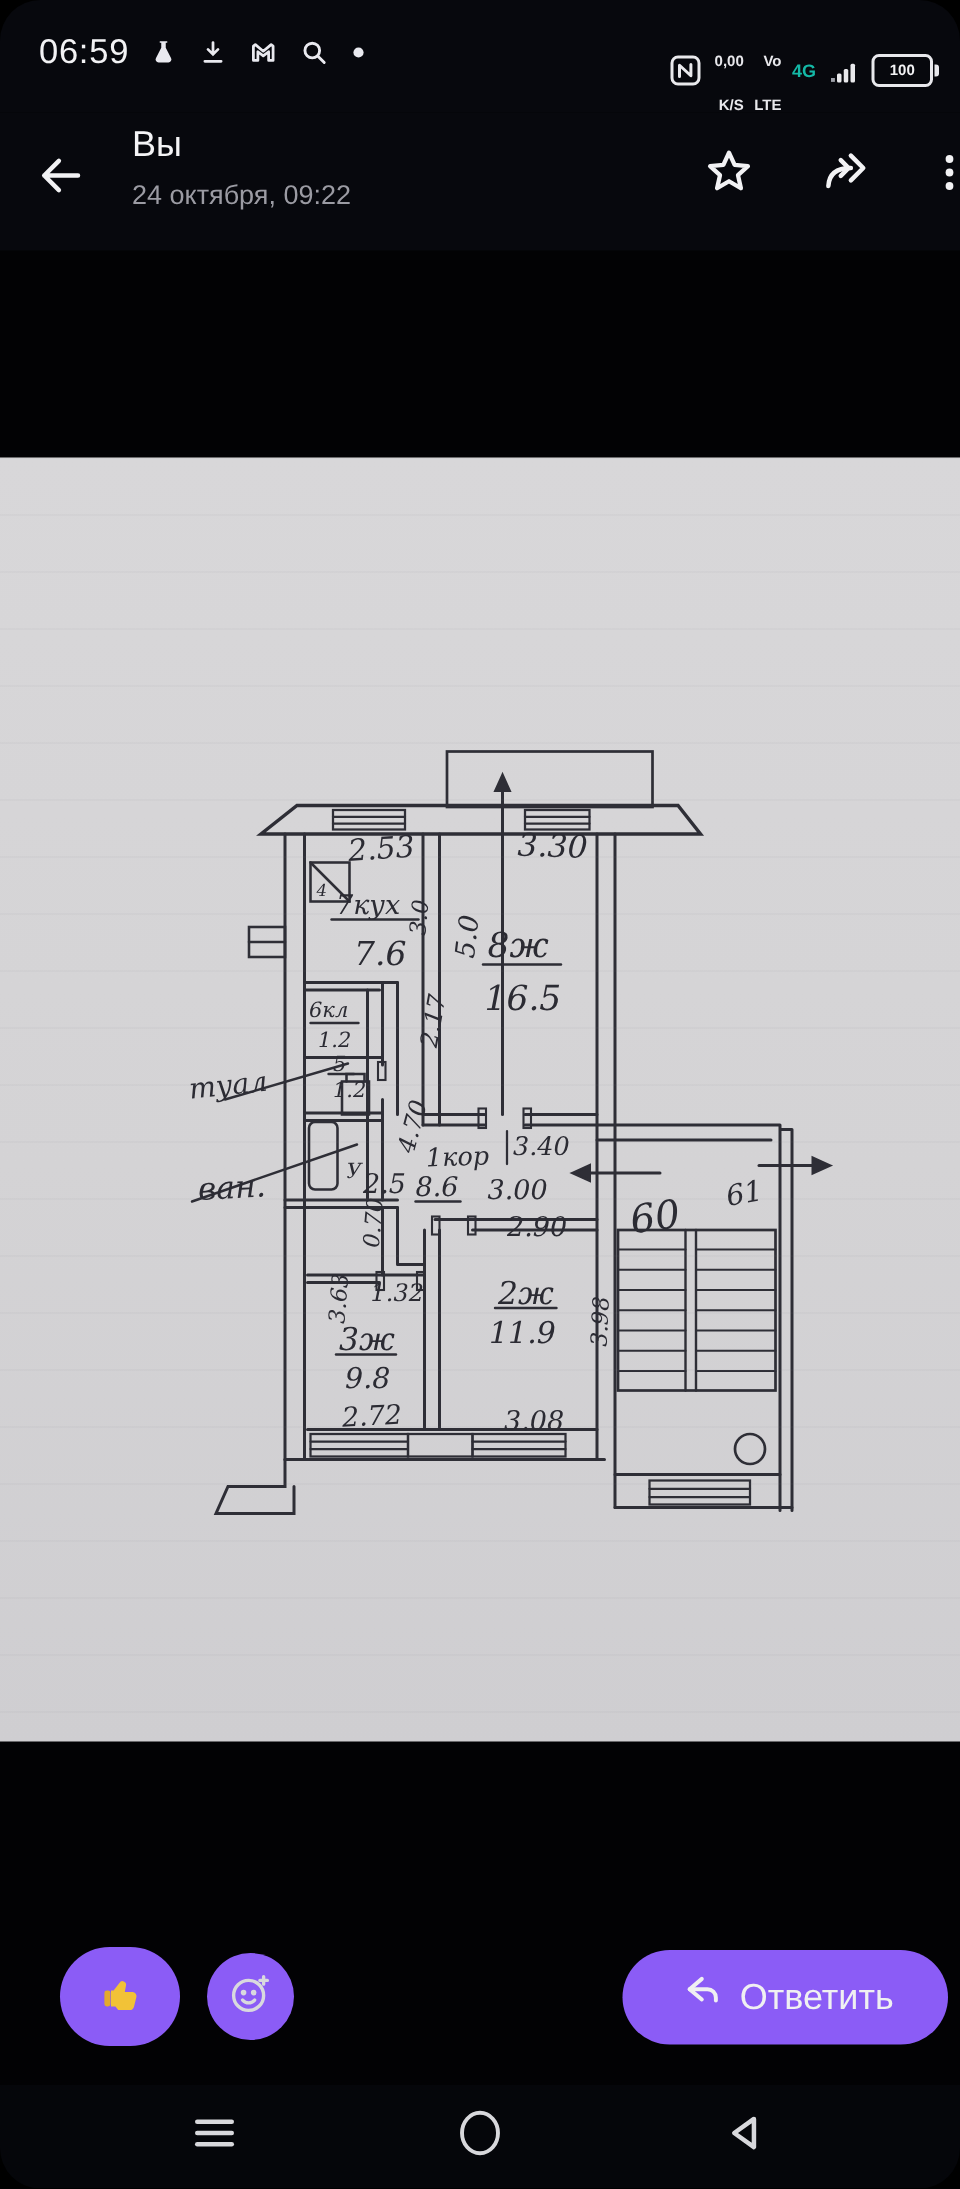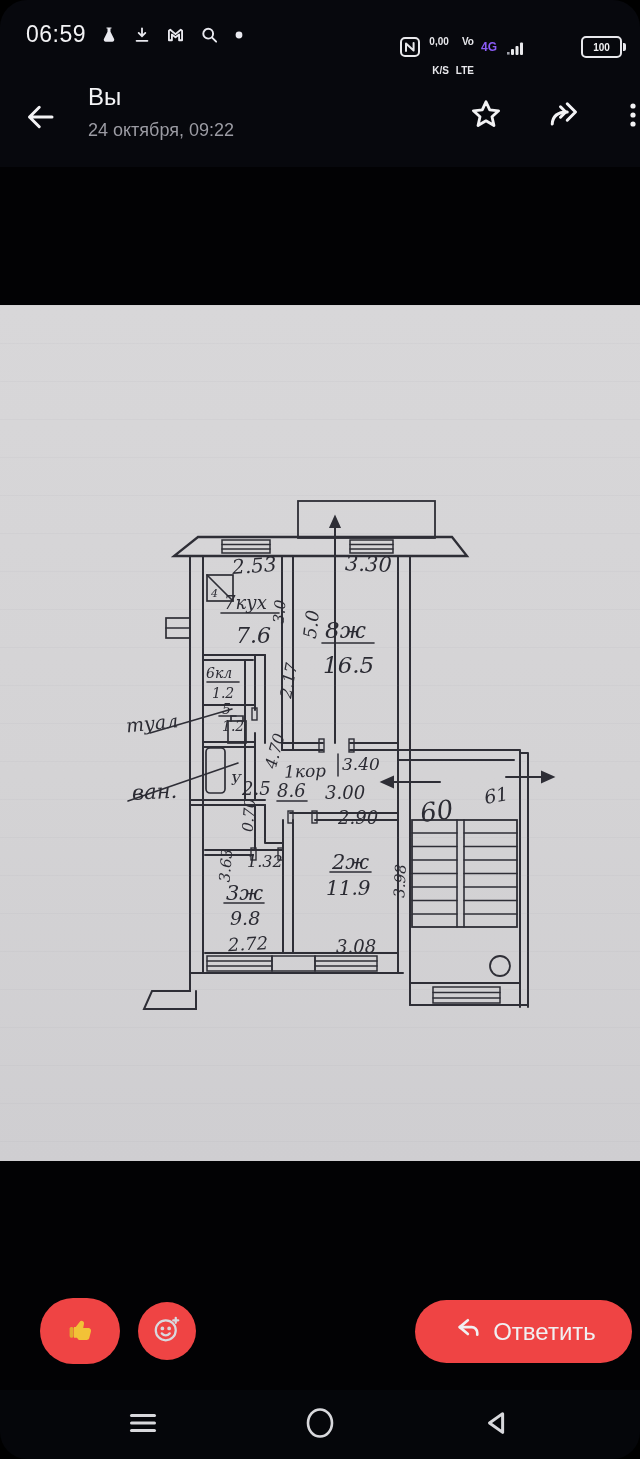--- a/index.html
+++ b/index.html
@@ -6,40 +6,40 @@
   #screen{position:relative;width:640px;height:1459px;background:#020204;overflow:hidden;
           font-family:"Liberation Sans",sans-serif;color:#eee;border-radius:27px;}
   
   #statusbar{position:absolute;left:0;top:0;width:640px;height:75px;background:#07080d;}
   .sb-left{position:absolute;left:26px;top:21px;display:flex;align-items:center;gap:13px;}
   .sb-time{font-size:23px;color:#f2f2f4;letter-spacing:.5px;}
   .sb-ic{display:flex;align-items:center;}
   .sb-right{position:absolute;right:14px;top:18px;display:flex;align-items:center;gap:7px;}
   .mini-col{display:flex;flex-direction:column;align-items:flex-end;line-height:10px;}
   .mini-col span{font-size:10px;color:#e8e8ec;font-weight:bold;margin-top:19px;}
-  .nettype{font-size:12px;color:#8b5cf6;font-weight:bold;margin-right:1px;}
+  .nettype{font-size:12px;color:#14b8a6;font-weight:bold;margin-right:1px;}
   .battery{position:relative;width:37px;height:18px;border:2px solid #e8e8ec;border-radius:5px;
-           display:flex;align-items:center;justify-content:center;margin-left:47px;}
+           display:flex;align-items:center;justify-content:center;}
   .battery span{font-size:10px;color:#f2f2f4;font-weight:bold;}
   .batt-nub{width:3px;height:8px;background:#e8e8ec;border-radius:0 2px 2px 0;margin-left:1px;}
   
   #header{position:absolute;left:0;top:75px;width:640px;height:92px;background:#07080d;padding-left:16px;}
   .hdr-back{position:absolute;left:22px;top:24px;}
   .hdr-titles{position:absolute;left:88px;top:8px;}
   .hdr-title{font-size:24px;color:#f4f4f6;font-weight:500;}
   .hdr-sub{font-size:18px;color:#9b9ba3;margin-top:9px;}
   .hdr-right{position:absolute;right:16px;top:22px;display:flex;align-items:center;gap:42px;}
   
   #photo{position:absolute;left:0;top:305px;width:640px;height:856px;
          background:linear-gradient(180deg,#d8d7d9 0%,#d4d3d5 55%,#cfced1 100%);}
   #photo:after{content:"";position:absolute;inset:0;
      background:repeating-linear-gradient(180deg,rgba(120,120,130,.05) 0 1px,transparent 1px 38px);}
   svg text{font-family:"DejaVu Serif","Liberation Serif",serif;font-style:italic;fill:#2b2b33;}
   
-  .pill{position:absolute;background:#ef4444;border-radius:40px;display:flex;
+  .pill{position:absolute;background:#8b5cf6;border-radius:40px;display:flex;
         align-items:center;justify-content:center;}
   #reply-pill{left:415px;top:1300px;width:217px;height:63px;gap:12px;}
   #reply-pill span{font-size:24px;color:#f0f0f2;font-weight:500;}
   
   #navbar{position:absolute;left:0;top:1390px;width:640px;height:69px;background:#05060a;
           display:flex;align-items:center;justify-content:space-between;padding:0 128px;box-sizing:border-box;}
 </style>
 </head>
 <body>
 

